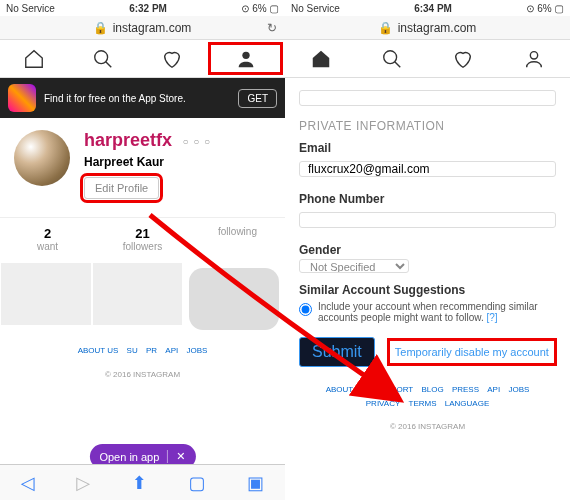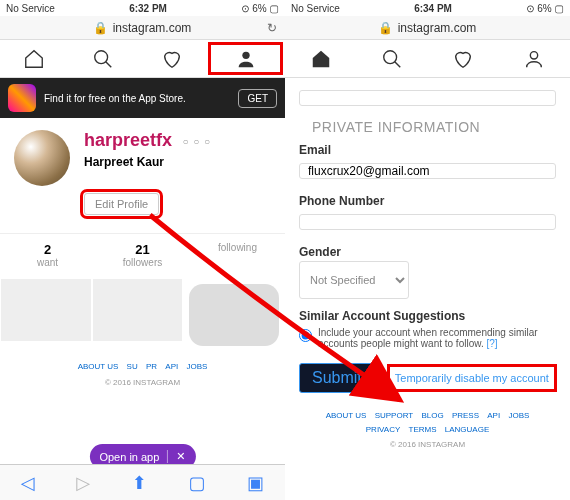--- a/index.html
+++ b/index.html
@@ -17,42 +17,42 @@
 .promo{background:#222;color:#fff;display:flex;align-items:center;padding:6px 8px;font-size:10px}
 .promo .pic{width:28px;height:28px;border-radius:6px;background:linear-gradient(45deg,#f09,#f90,#90f);margin-right:8px}
 .promo .txt{flex:1}
 .promo .txt .t1{font-weight:600;font-size:11px}
 .promo .get{border:1px solid #aaa;border-radius:4px;padding:3px 8px;font-size:10px;color:#fff}
 .profile{padding:12px 14px;display:flex;align-items:flex-start}
 .avatar{width:56px;height:56px;border-radius:50%;background:radial-gradient(circle at 30% 30%,#fff,#d4b896 30%,#8b6f47 70%,#5c4a2f);margin-right:14px}
 .profinfo .uname{font-size:18px;color:#be185d;font-weight:700;display:inline-block}
 .profinfo .dots{display:inline-block;margin-left:6px;color:#999;font-size:10px;letter-spacing:1px;vertical-align:middle}
 .profinfo .dname{font-size:12px;font-weight:600;margin-top:4px}
-.editbtn{display:inline-block;border:1px solid #ccc;border-radius:3px;padding:4px 10px;font-size:11px;color:#888;margin-top:24px}
+.editbtn{display:inline-block;border:1px solid #ccc;border-radius:3px;padding:4px 10px;font-size:11px;color:#888;margin-top:8px}
 .editbtn.hl{outline:3px solid #e00;outline-offset:1px}
 .stats{display:flex;border-top:1px solid #eee;margin-top:6px}
 .stat{flex:1;text-align:center;padding:8px 0}
 .stat .n{font-size:13px;font-weight:600}
 .stat .l{font-size:10px;color:#999}
 .thumbs{display:flex;margin-top:2px}
 .thumb{flex:1;height:62px;background:#eee;margin:1px}
 .thumb.round{background:#ddd;border-radius:14px;margin:6px}
 .footer{text-align:center;font-size:8px;color:#06c;padding:8px 4px;line-height:1.7}
 .footer a{margin:0 3px}
-.footer .copy{color:#999;display:block;margin-top:2px}
+.footer .copy{color:#999;display:block;margin-top:10px}
 .openapp{position:absolute;bottom:31px;left:50%;transform:translateX(-50%);background:#7b2fbf;color:#fff;border-radius:20px;padding:6px 10px;font-size:11px;display:flex;align-items:center}
 .openapp .x{margin-left:8px;border-left:1px solid rgba(255,255,255,.5);padding-left:8px}
 .safaribar{position:absolute;bottom:0;left:0;right:0;height:36px;border-top:1px solid #ccc;background:#f9f9f9;display:flex;align-items:center;justify-content:space-around;color:#3b82f6}
 .safaribar span{font-size:18px}
 
 .right .content{padding:8px 14px;font-size:11px;color:#333}
 .right .input{width:100%;border:1px solid #ddd;border-radius:3px;height:16px;padding:0 8px;margin:4px 0 9px;font-size:12px}
 .right .lbl{font-size:12px;font-weight:700;margin-top:6px;margin-bottom:2px}
-.right .section{font-size:14px;color:#999;letter-spacing:.5px;margin:4px 13px 8px}
-.right select{border:1px solid #ddd;border-radius:3px;height:38px;padding:0 6px;font-size:11px;color:#888;background:#fff;width:110px}
+.right .section{font-size:12px;color:#999;letter-spacing:.5px;margin:4px 0 8px}
+.right select{border:1px solid #ddd;border-radius:3px;height:14px;padding:0 6px;font-size:11px;color:#888;background:#fff;width:110px}
 .right .simlbl{font-size:12px;font-weight:600;margin-top:10px}
 .right .simrow{display:flex;align-items:flex-start;margin-top:4px;font-size:10px;color:#555}
 .right .simrow .rb{margin-right:6px;margin-top:2px}
 .right .help{color:#3897f0}
 .right .actions{margin-top:14px;display:flex;align-items:center;gap:18px}
 .right .submit{background:#0f172a;border:1px solid #3897f0;color:#3897f0;border-radius:3px;padding:5px 12px;font-size:16px}
 .right .disable{color:#3897f0;font-size:11px}
 .right .disable.hl{outline:3px solid #e00;outline-offset:3px;padding:2px}
 .arrow{position:absolute;left:140px;top:205px;pointer-events:none;z-index:10}
 </style>

